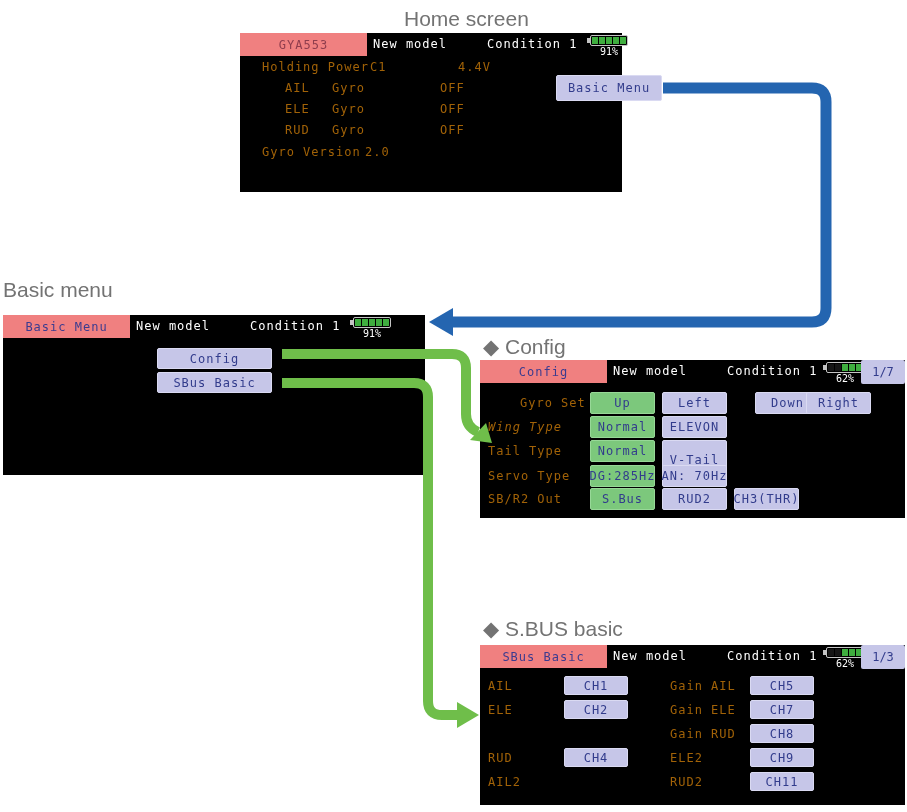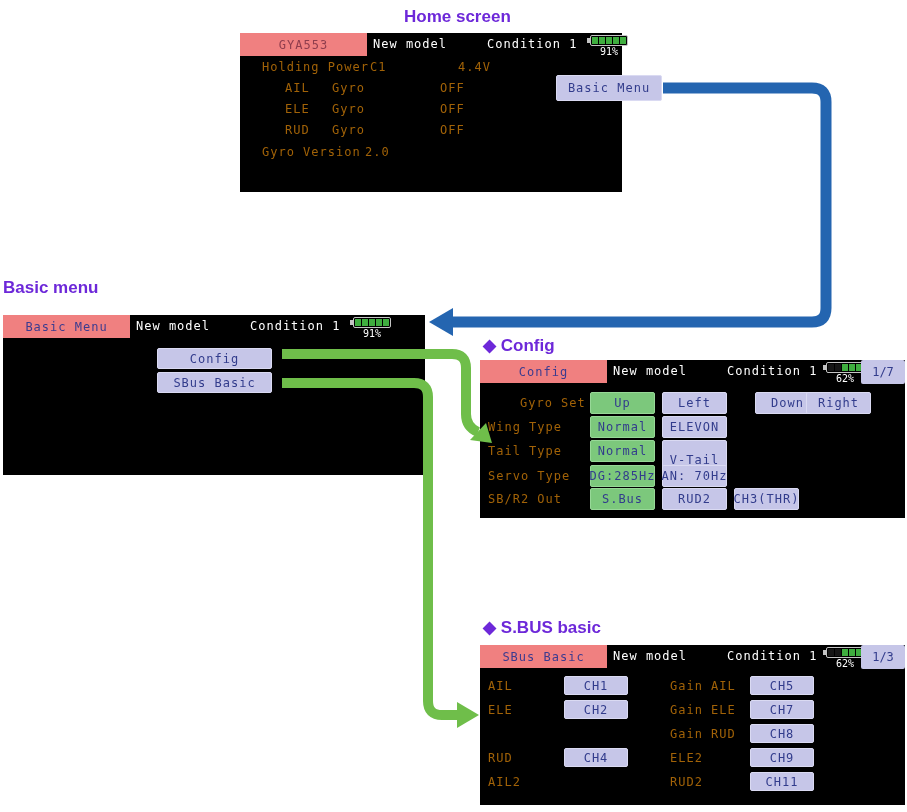--- a/index.html
+++ b/index.html
@@ -1,19 +1,19 @@
 <!DOCTYPE html>
 <html><head>
 <meta charset="utf-8">
 <style>
   html,body{margin:0;padding:0;}
   body{width:907px;height:812px;position:relative;background:#ffffff;
        font-family:"DejaVu Sans Mono", monospace;overflow:hidden;}
   .heading{position:absolute;font-family:"Liberation Sans", sans-serif;
-           font-weight:bold;font-size:17px;color:#6d28d9;white-space:nowrap;}
+           font-weight:normal;font-size:21px;color:#737373;white-space:nowrap;}
   .panel{position:absolute;background:#000;}
   .tab{position:absolute;left:0;top:0;width:127px;height:23px;background:#f08080;
        display:flex;align-items:center;justify-content:center;font-size:12px;
        color:#3b3b8f;letter-spacing:1px;}
   .tab.redtext{color:#8f3d4d;}
   .hdr-text{position:absolute;top:4px;color:#ffffff;font-size:12px;white-space:nowrap;letter-spacing:1px;}
   .batt{position:absolute;width:38px;height:11px;border:1px solid #c4c4c4;border-radius:2px;
         display:flex;gap:1px;padding:1px;box-sizing:border-box;background:#000;}
   .batt::before{content:"";position:absolute;left:-4px;top:2px;width:3px;height:5px;background:#c4c4c4;}
   .bcell{flex:1;background:#161616;}
@@ -102,21 +102,21 @@
     </div>
   <div class="batt-pct" style="left:346px;top:13px;">62%</div>
   <div class="page-box">1/7</div>
 
   <div class="rowlabel" style="left:12px;top:36px;margin-left:28px;">Gyro Set Dir</div>
   <div class="btn sel" style="left:110px;top:32px;width:65px;height:22px;">Up</div>
   <div class="btn" style="left:182px;top:32px;width:65px;height:22px;">Left</div>
   <div class="btn" style="left:254px;top:32px;width:65px;height:22px;margin-left:21px;">Down</div>
   <div class="btn" style="left:326px;top:32px;width:65px;height:22px;">Right</div>
 
-  <div class="rowlabel" style="left:8px;top:60px;">Wing Type</div>
+  <div class="rowlabel" style="left:8px;top:60px;font-style:italic;">Wing Type</div>
   <div class="btn sel" style="left:110px;top:56px;width:65px;height:22px;">Normal</div>
   <div class="btn" style="left:182px;top:56px;width:65px;height:22px;">ELEVON</div>
 
   <div class="rowlabel" style="left:8px;top:84px;">Tail Type</div>
   <div class="btn sel" style="left:110px;top:80px;width:65px;height:22px;">Normal</div>
   <div class="btn" style="left:182px;top:80px;width:65px;height:40px;">V-Tail</div>
 
   <div class="rowlabel" style="left:8px;top:109px;">Servo Type</div>
   <div class="btn sel" style="left:110px;top:105px;width:65px;height:22px;">DG:285Hz</div>
   <div class="btn" style="left:182px;top:105px;width:65px;height:22px;">AN: 70Hz</div>

